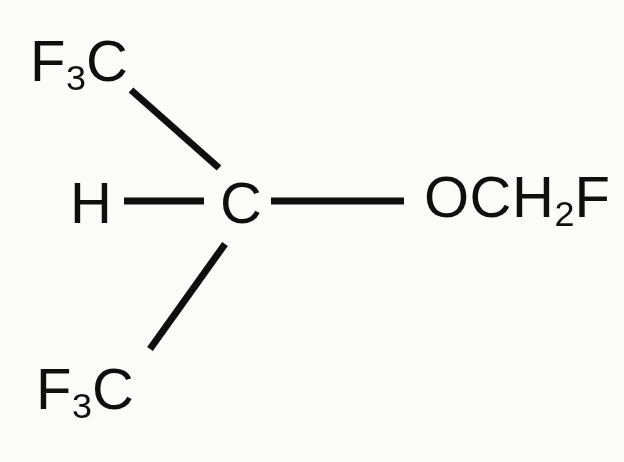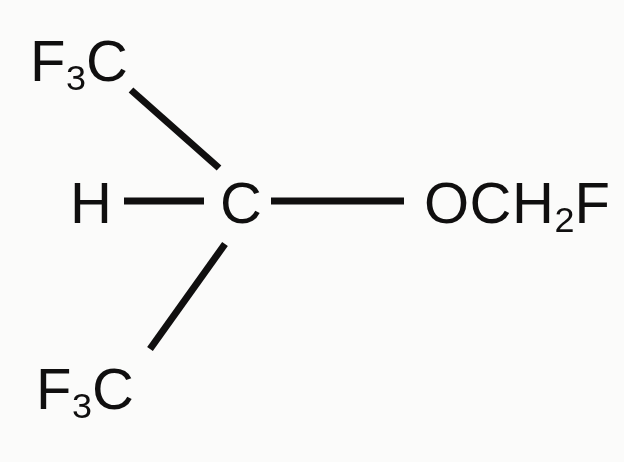--- a/index.html
+++ b/index.html
@@ -62,21 +62,21 @@
     top: 174px;
   }
   
   #label-c-central {
     left: 220px;
     top: 174px;
   }
   
   #label-och2f {
     left: 424px;
-    top: 174px;
+    top: 168px;
   }
 </style>
 </head>
 <body style="background: rgb(251, 251, 250);">
 
 <div id="diagram" style="background: rgb(251, 251, 250);">
 
   <svg id="bond-layer" viewBox="0 0 624 462" width="624" height="462" xmlns="http://www.w3.org/2000/svg">
     <line x1="131" y1="90" x2="219" y2="168" stroke="#100f0f" stroke-width="7" stroke-linecap="butt"></line>
     <line x1="124" y1="201" x2="204" y2="201" stroke="#100f0f" stroke-width="7" stroke-linecap="butt"></line>

